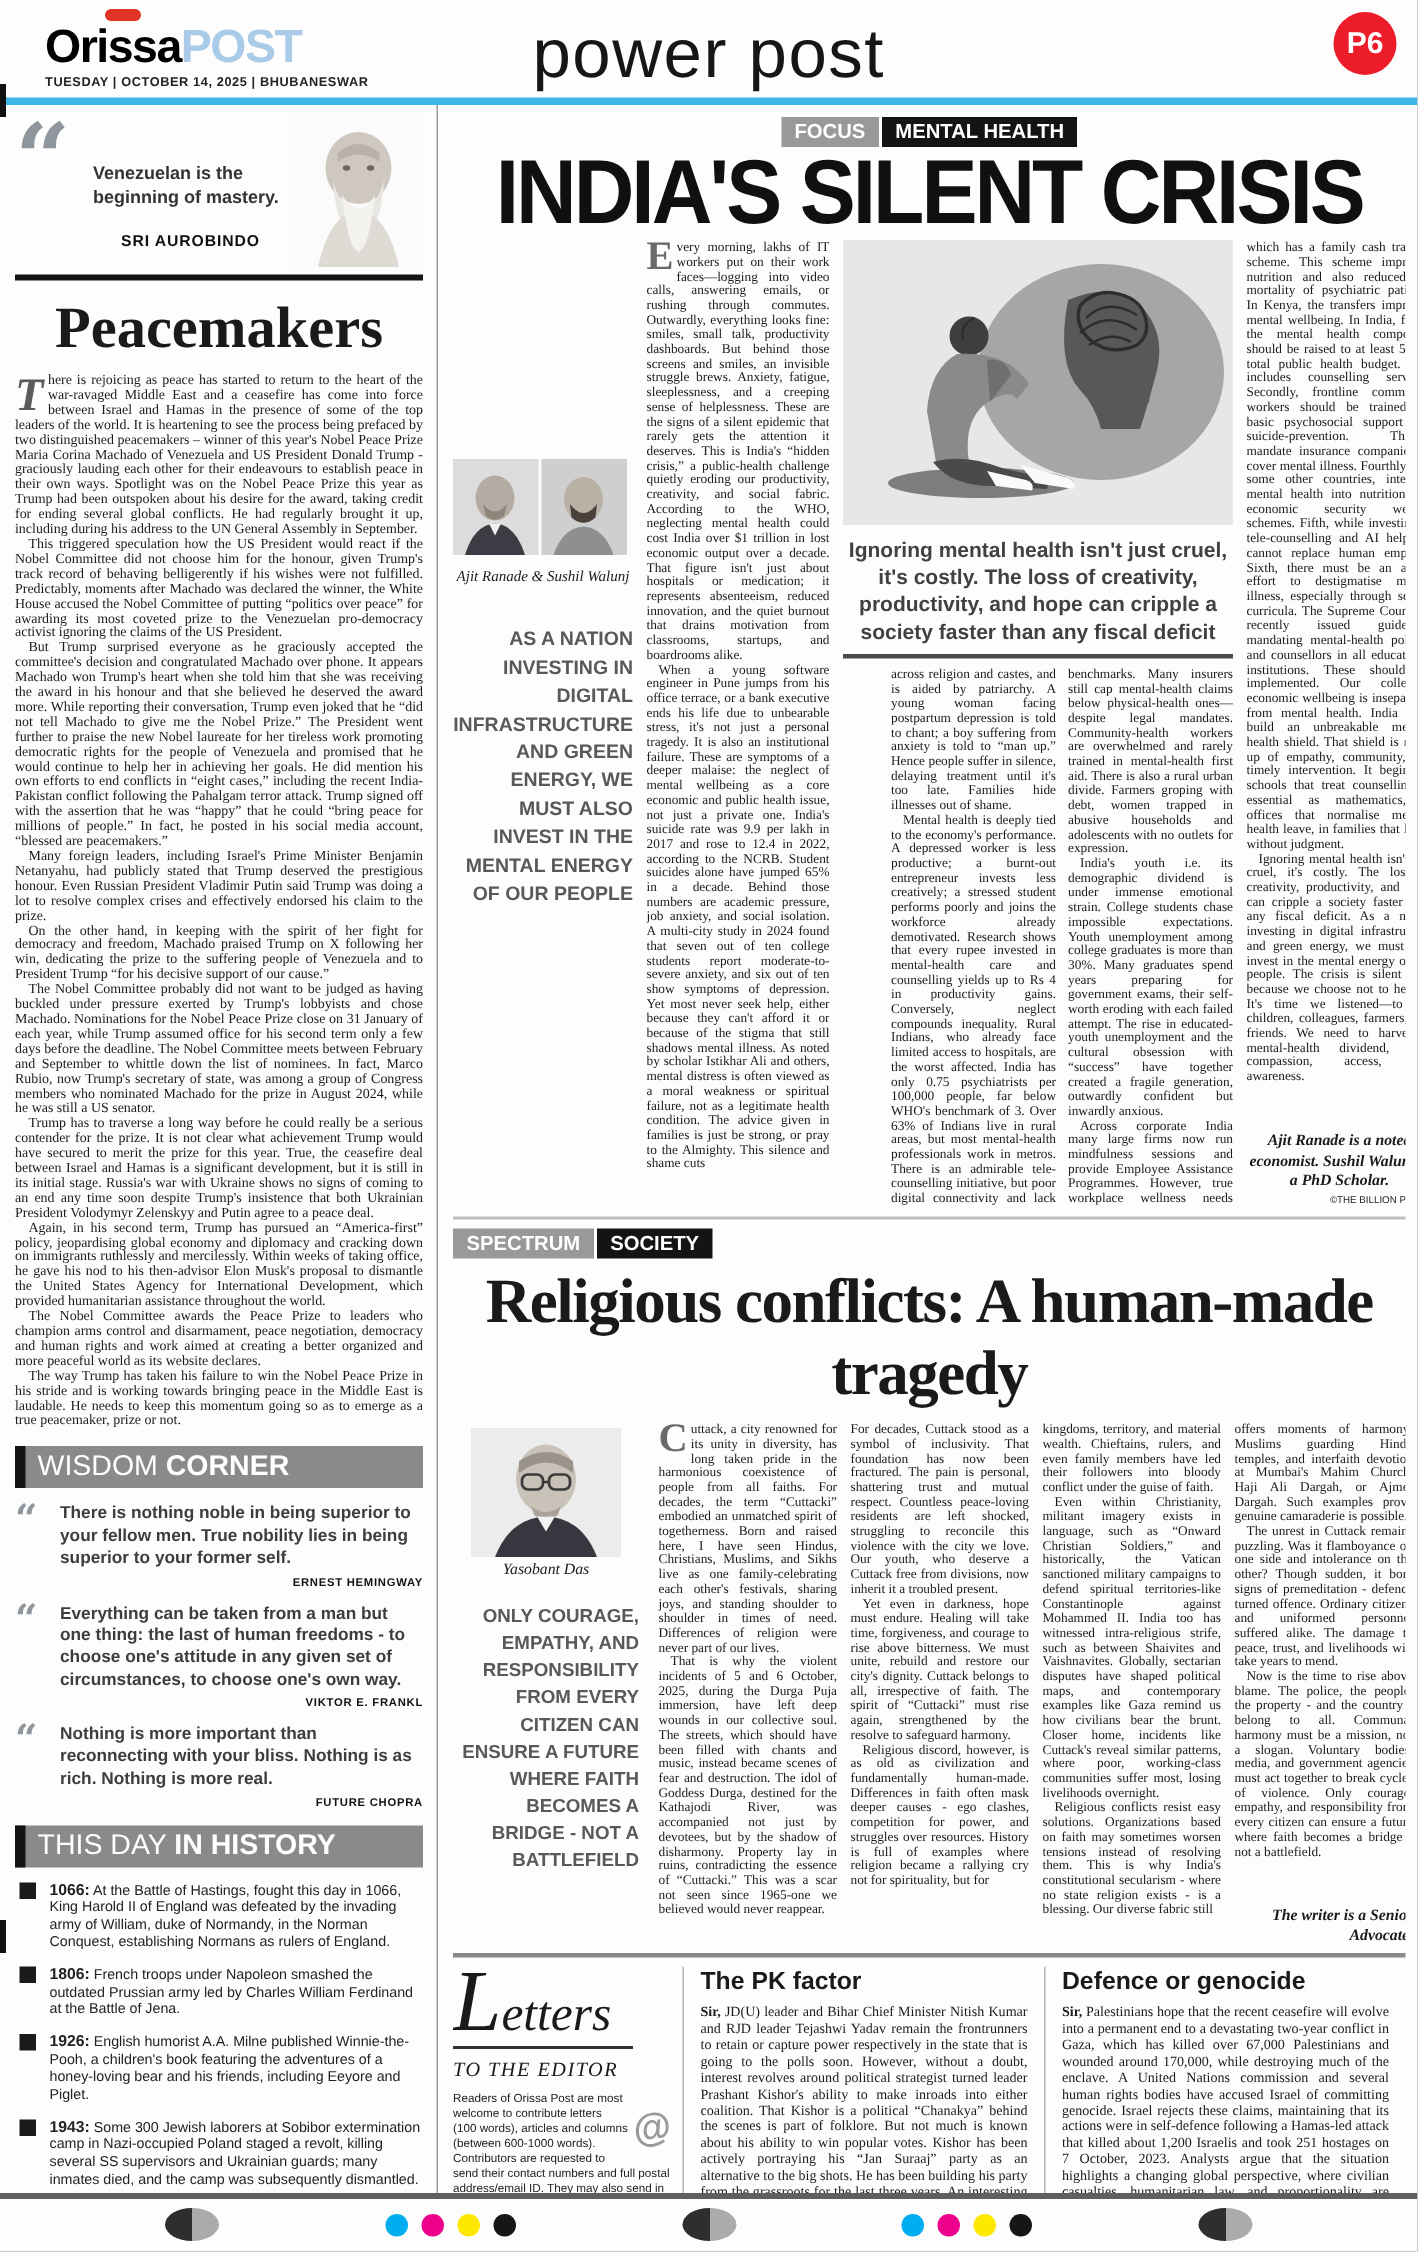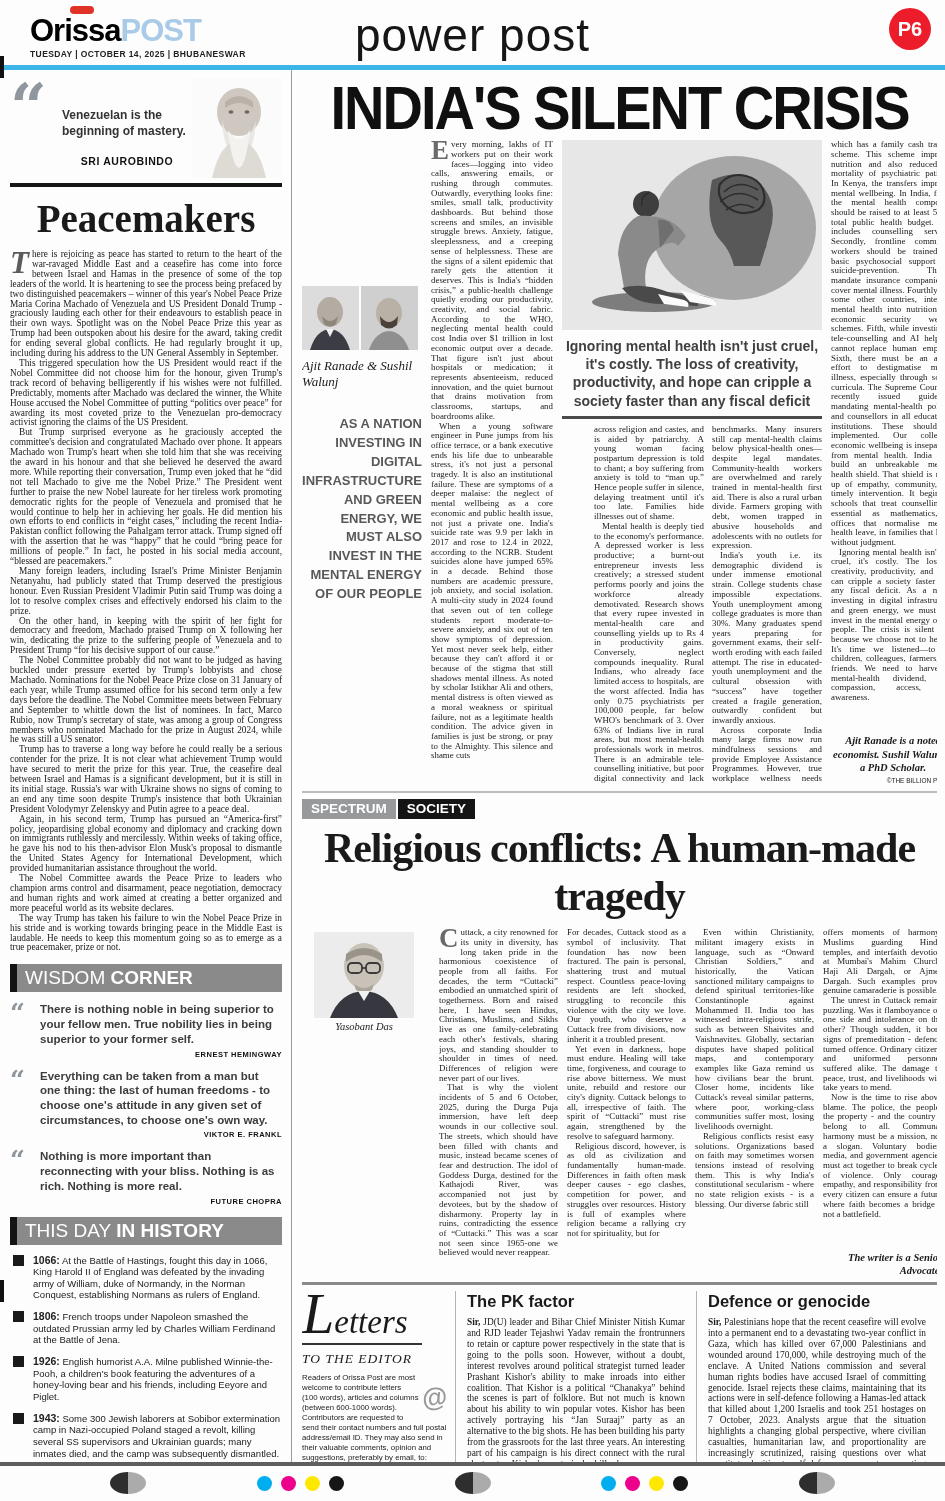--- a/index.html
+++ b/index.html
@@ -54,21 +54,21 @@
   .tag-row { text-align:center; }
   .tag { display:inline-block; font-family:"Liberation Sans", sans-serif; font-weight:bold; font-size:13.5px; color:#fff; padding:2px 9px 3px; }
   .tag-gray { background:#98999b; } .tag-black { background:#141414; margin-left:2px; }
   .mh-headline { text-align:center; margin:1px 0 4px; }
   .mh-headline span { display:inline-block; font-family:"Liberation Sans", sans-serif; font-weight:bold; font-size:56px; letter-spacing:-2px; line-height:1.02; transform:scaleY(1.08); color:#101010; }
   .mh-body { display:flex; height:644px; overflow:hidden; }
   .news-text p { font-size:8.9px; line-height:9.7px; text-align:justify; text-indent:8px; }
   .news-text p.nofirst { text-indent:0; }
   .np-dropcap { float:left; font-weight:bold; font-size:27px; line-height:21px; color:#6a6a6a; padding-right:2px; }
   .mh-sidebar { width:120px; flex:none; padding-top:146px; }
-  .authors-caption { font-style:italic; font-size:13px; line-height:1.2; text-align:left; margin-top:4px; }
+  .authors-caption { font-style:italic; font-size:10px; line-height:1.2; text-align:center; margin-top:4px; }
   .side-pull { font-family:"Liberation Sans", sans-serif; font-weight:bold; font-size:13px; line-height:1.45; color:#58595b; text-align:right; margin-top:26px; }
   .mh-col { width:122px; flex:none; margin-left:9px; overflow:hidden; }
   .mh-center { width:260px; flex:none; margin-left:9px; display:flex; flex-direction:column; }
   .mh-illus { height:190px; flex:none; }
   .mh-pull { font-family:"Liberation Sans", sans-serif; font-weight:bold; font-size:14px; line-height:1.3; color:#414042; text-align:center; margin:7px 2px 6px; }
   .pull-rule { height:3px; background:#4a4a4a; margin-bottom:6px; flex:none; }
   .mh-center-cols { display:flex; flex:1; overflow:hidden;margin-left:32px; }
   .mh-ccol { width:126px; overflow:hidden; }
   .mh-ccol + .mh-ccol { margin-left:8px; }
   .mh-col4 { width:124px; flex:none; margin-left:9px; display:flex; flex-direction:column; overflow:hidden; }
@@ -210,20 +210,23 @@
         </div>
       <div class="hist-item">
           <div class="hist-bullet"></div>
           <p><span class="hist-year">1943:</span><span> Some 300 Jewish laborers at Sobibor extermination camp in Nazi-occupied Poland staged a revolt, killing several SS supervisors and Ukrainian guards; many inmates died, and the camp was subsequently dismantled.</span></p>
         </div>
 
     </div>
 
     <div class="main-col">
 
+      <div class="tag-row">
+        <span class="tag tag-gray">FOCUS</span><span class="tag tag-black">MENTAL HEALTH</span>
+      </div>
       <div class="mh-headline"><span>INDIA'S SILENT CRISIS</span></div>
 
       <div class="mh-body">
         <div class="mh-sidebar">
           <svg width="116" height="64" viewBox="0 0 116 64">
             <rect width="57" height="64" fill="#dcdcdc"></rect>
             <rect x="59" width="57" height="64" fill="#cfcfcf"></rect>
             <ellipse cx="28" cy="26" rx="13" ry="15" fill="#b4aca2"></ellipse>
             <path d="M8 64 Q14 44 28 43 Q42 44 48 64Z" fill="#3c3c44"></path>
             <path d="M24 43 l4 8 4 -8Z" fill="#f0f0f0"></path>
@@ -298,32 +301,34 @@
             <ellipse cx="50" cy="34" rx="20" ry="23" fill="#c9c2b8"></ellipse>
             <path d="M32 30 q18 -14 36 0 l0 -8 q-18 -12 -36 0Z" fill="#9a938a"></path>
             <rect x="34" y="31" width="14" height="10" rx="4" fill="none" stroke="#3a3a3a" stroke-width="1.8"></rect>
             <rect x="52" y="31" width="14" height="10" rx="4" fill="none" stroke="#3a3a3a" stroke-width="1.8"></rect>
             <path d="M48 36 l4 0" stroke="#3a3a3a" stroke-width="1.8"></path>
             <path d="M40 52 q10 8 20 0 l-2 6 q-8 5 -16 0Z" fill="#aba49a"></path>
             <path d="M16 86 Q26 60 50 59 Q74 60 84 86Z" fill="#37373f"></path>
             <path d="M44 59 l6 10 6 -10Z" fill="#f2f2f2"></path>
           </svg>
           <div class="rel-caption">Yasobant Das</div>
+          <div class="rel-pull">ONLY COURAGE, EMPATHY, AND RESPONSIBILITY FROM EVERY CITIZEN CAN ENSURE A FUTURE WHERE FAITH BECOMES A BRIDGE - NOT A BATTLEFIELD</div>
         </div>
 
         <div class="rel-col news-text">
           <p class="nofirst"><span class="np-dropcap">C</span><span>uttack, a city renowned for its unity in diversity, has long taken pride in the harmonious coexistence of people from all faiths. For decades, the term “Cuttacki” embodied an unmatched spirit of togetherness. Born and raised here, I have seen Hindus, Christians, Muslims, and Sikhs live as one family-celebrating each other's festivals, sharing joys, and standing shoulder to shoulder in times of need. Differences of religion were never part of our lives.</span></p>
           <p>That is why the violent incidents of 5 and 6 October, 2025, during the Durga Puja immersion, have left deep wounds in our collective soul. The streets, which should have been filled with chants and music, instead became scenes of fear and destruction. The idol of Goddess Durga, destined for the Kathajodi River, was accompanied not just by devotees, but by the shadow of disharmony. Property lay in ruins, contradicting the essence of “Cuttacki.” This was a scar not seen since 1965-one we believed would never reappear.</p>
         </div>
         <div class="rel-col news-text">
           <p class="nofirst">For decades, Cuttack stood as a symbol of inclusivity. That foundation has now been fractured. The pain is personal, shattering trust and mutual respect. Countless peace-loving residents are left shocked, struggling to reconcile this violence with the city we love. Our youth, who deserve a Cuttack free from divisions, now inherit it a troubled present.</p>
           <p>Yet even in darkness, hope must endure. Healing will take time, forgiveness, and courage to rise above bitterness. We must unite, rebuild and restore our city's dignity. Cuttack belongs to all, irrespective of faith. The spirit of “Cuttacki” must rise again, strengthened by the resolve to safeguard harmony.</p>
           <p>Religious discord, however, is as old as civilization and fundamentally human-made. Differences in faith often mask deeper causes - ego clashes, competition for power, and struggles over resources. History is full of examples where religion became a rallying cry not for spirituality, but for</p>
         </div>
         <div class="rel-col news-text">
+          <p class="nofirst">kingdoms, territory, and material wealth. Chieftains, rulers, and even family members have led their followers into bloody conflict under the guise of faith.</p>
           <p>Even within Christianity, militant imagery exists in language, such as “Onward Christian Soldiers,” and historically, the Vatican sanctioned military campaigns to defend spiritual territories-like Constantinople against Mohammed II. India too has witnessed intra-religious strife, such as between Shaivites and Vaishnavites. Globally, sectarian disputes have shaped political maps, and contemporary examples like Gaza remind us how civilians bear the brunt. Closer home, incidents like Cuttack's reveal similar patterns, where poor, working-class communities suffer most, losing livelihoods overnight.</p>
           <p>Religious conflicts resist easy solutions. Organizations based on faith may sometimes worsen tensions instead of resolving them. This is why India's constitutional secularism - where no state religion exists - is a blessing. Our diverse fabric still</p>
         </div>
         <div class="rel-col rel-col4">
           <div class="news-text" style="flex:1; overflow:hidden;">
             <p class="nofirst">offers moments of harmony: Muslims guarding Hindu temples, and interfaith devotion at Mumbai's Mahim Church, Haji Ali Dargah, or Ajmer Dargah. Such examples prove genuine camaraderie is possible.</p>
             <p>The unrest in Cuttack remains puzzling. Was it flamboyance on one side and intolerance on the other? Though sudden, it bore signs of premeditation - defence turned offence. Ordinary citizens and uniformed personnel suffered alike. The damage to peace, trust, and livelihoods will take years to mend.</p>
             <p>Now is the time to rise above blame. The police, the people, the property - and the country - belong to all. Communal harmony must be a mission, not a slogan. Voluntary bodies, media, and government agencies must act together to break cycles of violence. Only courage, empathy, and responsibility from every citizen can ensure a future where faith becomes a bridge - not a battlefield.</p>
           </div>
           <div class="rel-attrib">The writer is a Senior Advocate.</div>

